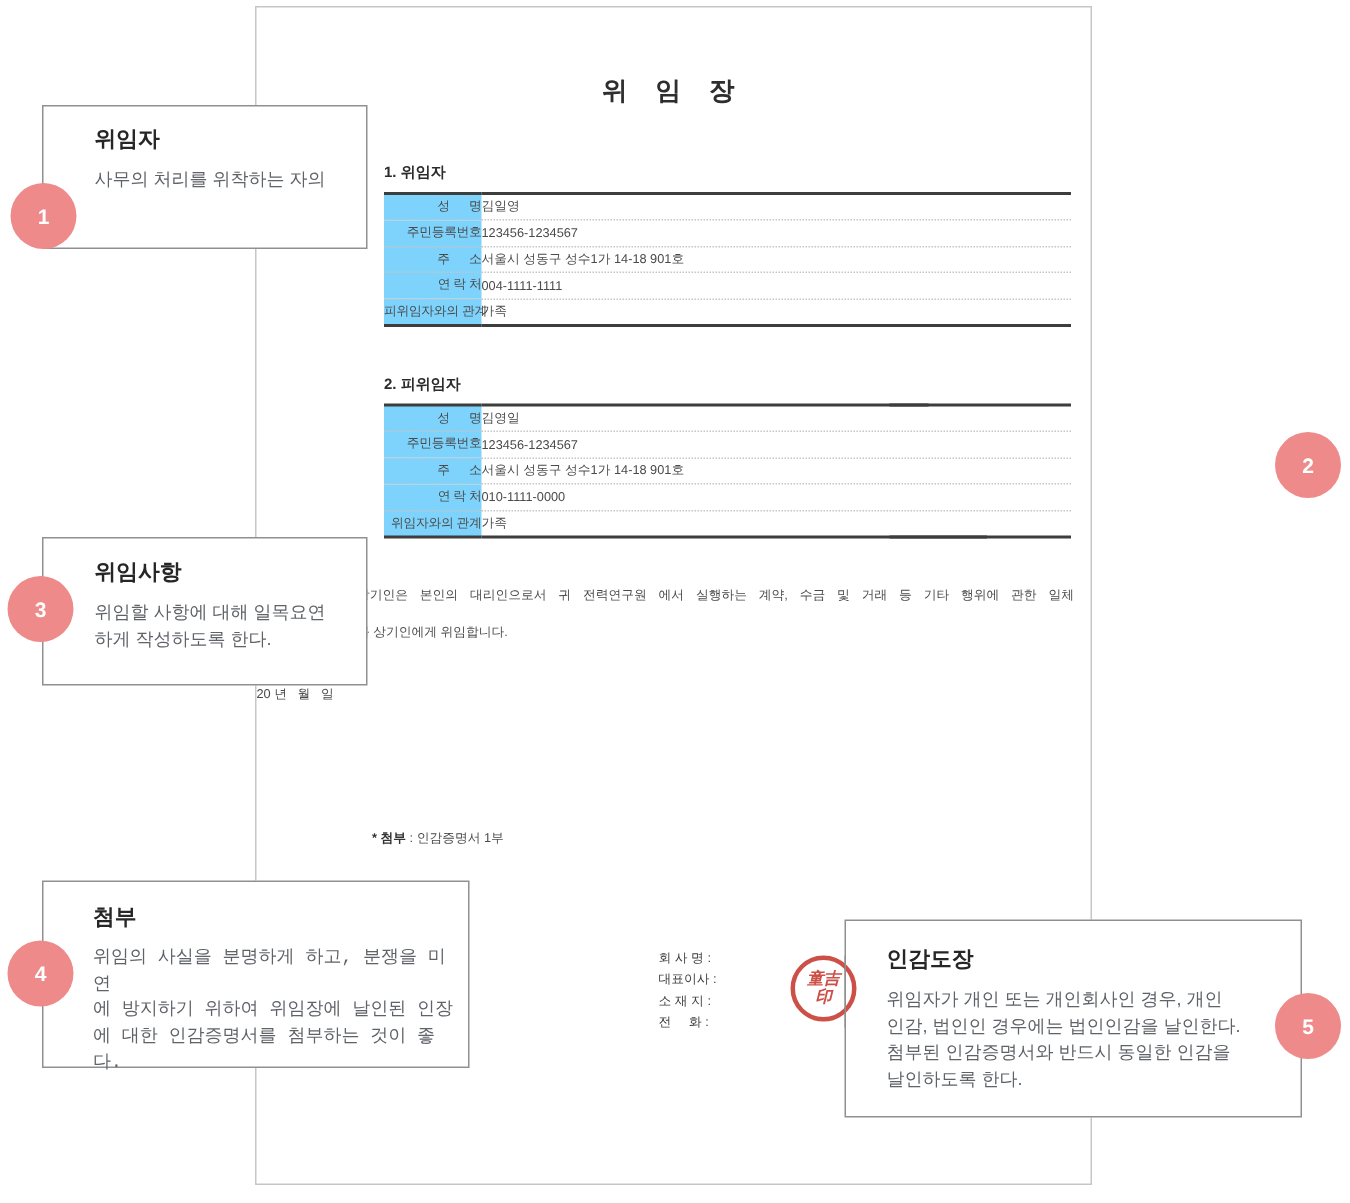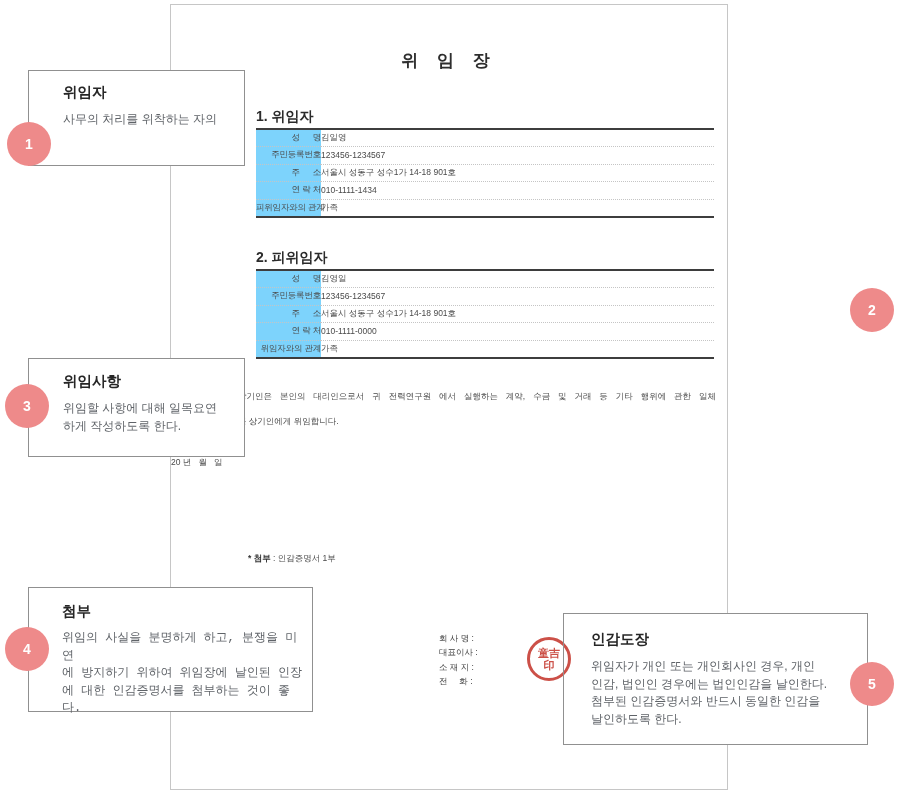--- a/index.html
+++ b/index.html
@@ -7,21 +7,21 @@
   body{font-family:"Liberation Sans","DejaVu Sans",sans-serif;}
   .canvas{position:relative;width:900px;height:802px;background:#ffffff;overflow:hidden;}
 
   
   .page{position:absolute;left:170px;top:4px;width:558px;height:786px;
         background:#fff;border:1px solid #c6c6c6;z-index:1;}
   .doc-title{position:absolute;left:0;top:44px;width:100%;text-align:center;
         font-size:17px;font-weight:bold;color:#2e2e2e;letter-spacing:7px;white-space:pre;}
   .sec{position:absolute;left:85px;width:458px;}
   #sec1{top:104px;} #sec2{top:245px;}
-  .sec-head{font-size:14px;font-weight:bold;color:#2b2b2b;line-height:14px;margin:0 0 5px 0;}
+  .sec-head{font-size:10px;font-weight:bold;color:#2b2b2b;line-height:14px;margin:0 0 5px 0;}
   table.fields{border-collapse:collapse;width:458px;table-layout:fixed;
         border-top:2px solid #3d3d3d;border-bottom:2px solid #3d3d3d;}
   table.fields td{height:17.5px;padding:0;font-size:8.5px;color:#4a4a4a;vertical-align:middle;}
   table.fields tr td{border-bottom:1px dotted #c5c5c5;}
   table.fields tr:last-child td{border-bottom:none;}
   td.lbl{width:65px;background:#7dd3fc;text-align:right;color:#3c3c3c;white-space:pre;letter-spacing:-0.2px;}
   td.val{padding-left:12px;}
 
   .statement{position:absolute;left:67px;top:379px;width:478px;font-size:8.5px;
         color:#4a4a4a;line-height:25px;}
@@ -30,21 +30,21 @@
         font-size:8.5px;color:#4a4a4a;white-space:pre;}
   .attach{position:absolute;left:77px;top:548px;font-size:8.5px;color:#4a4a4a;white-space:pre;}
   .attach b{color:#333;}
   .company{position:absolute;left:268px;top:626px;}
   .co-line{font-size:8.5px;line-height:14.3px;color:#3c3c3c;white-space:pre;}
 
   
   .seal{position:absolute;left:527px;top:637px;width:44px;height:44px;border-radius:50%;
         border:3px solid #c5392f;color:#c5392f;z-index:7;display:flex;align-items:center;
         justify-content:center;text-align:center;font-size:11px;font-weight:bold;line-height:12px;
-        opacity:.88;white-space:normal;word-break:break-all;padding:3px;}
+        opacity:.88;white-space:normal;word-break:break-all;padding:3px;font-style:italic;}
   .seal-cut{position:absolute;left:563px;top:637px;width:1px;height:48px;background:#909090;z-index:8;}
 
   
   .callout{position:absolute;background:#fff;border:1px solid #909090;z-index:4;}
   #callout-1{left:28px;top:70px;width:217px;height:96px;padding:12px 8px 0 34px;}
   #callout-2{left:595px;top:243px;width:277px;height:134px;padding:16px 8px 0 23px;}
   #callout-3{left:28px;top:358px;width:217px;height:99px;padding:13px 8px 0 34px;}
   #callout-4{left:28px;top:587px;width:285px;height:125px;padding:14px 4px 0 33px;font-family:Liberation Mono, monospace;}
   #callout-5{left:563px;top:613px;width:305px;height:132px;padding:16px 6px 0 27px;}
   .co-title{font-size:14.5px;font-weight:bold;color:#262626;margin:0 0 9px 0;}
@@ -79,21 +79,21 @@
         <tr>
           <td class="lbl">주민등록번호</td>
           <td class="val">123456-1234567</td>
             </tr>
         <tr>
           <td class="lbl">주      소</td>
           <td class="val">서울시 성동구 성수1가 14-18 901호</td>
             </tr>
         <tr>
           <td class="lbl">연 락 처</td>
-          <td class="val">010-1111-1434</td>
+          <td class="val">004-1111-1111</td>
             </tr>
         <tr>
           <td class="lbl">피위임자와의 관계</td>
           <td class="val">가족</td>
             </tr>
       </tbody>
         </table>
     </div>
 
     <div class="sec" id="sec2">

